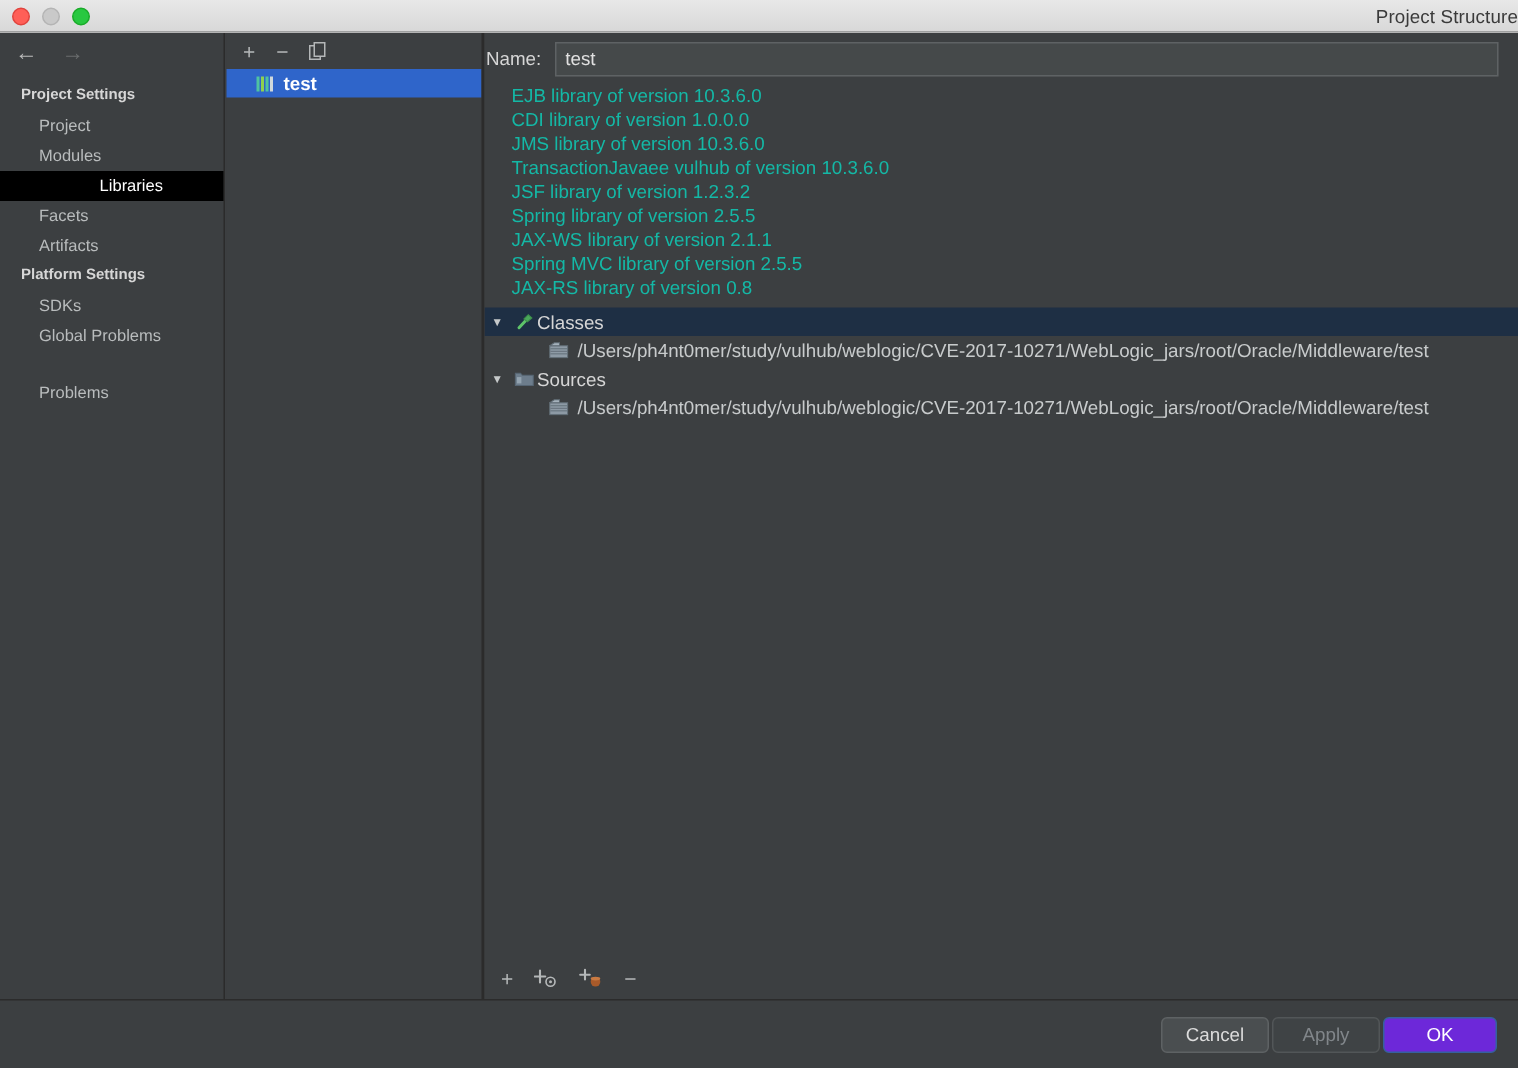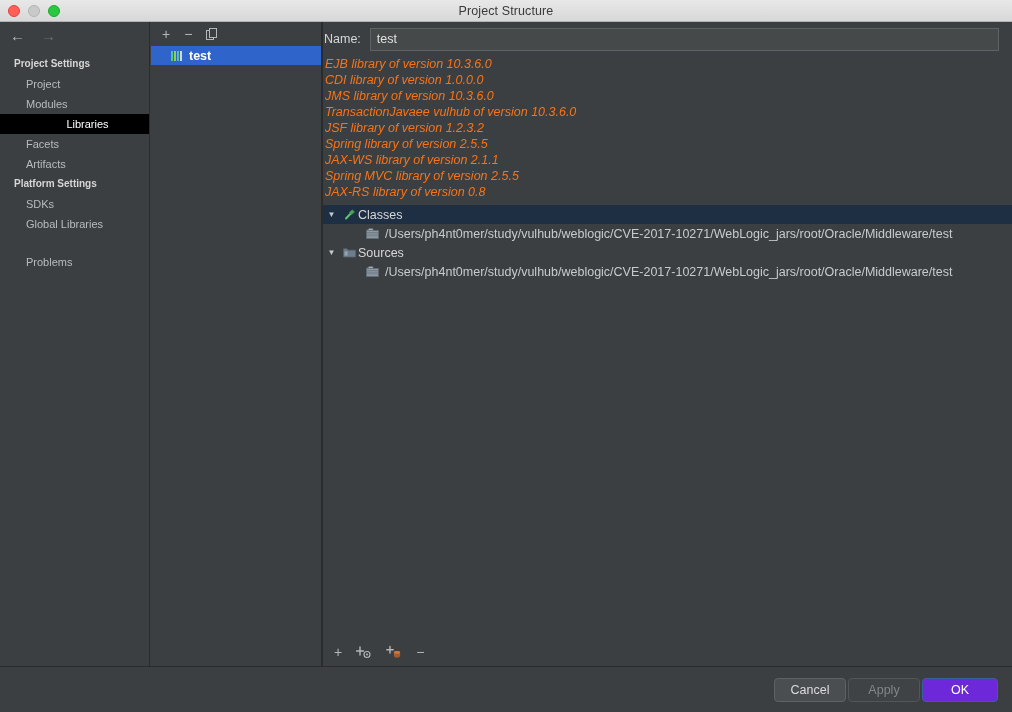--- a/index.html
+++ b/index.html
@@ -26,21 +26,21 @@
   }
   .traffic {
     position: absolute; left: 8px; top: 0; height: 22px;
     display: flex; align-items: center; gap: 8px;
   }
   .light { width: 12px; height: 12px; border-radius: 50%; display: block; }
   .light.red    { background: #ff5f57; border: 1px solid #e0443e; }
   .light.yellow { background: #c9c9c9; border: 1px solid #b4b4b4; }
   .light.green  { background: #28c840; border: 1px solid #1aab29; }
   .title-text {
-    width: 100%; text-align: center;
+    width: 100%; text-align: right;
     font-size: 12.5px; color: #3a3a3a;
     letter-spacing: 0.1px;
   }
 
   
   .content {
     position: absolute; left: 0; top: 22px;
     width: 1012px; height: 690px;
     background: #3c3f41;
   }
@@ -134,22 +134,22 @@
     padding: 0 6px; outline: none;
   }
 
   .detail-area {
     position: absolute; left: 0; top: 34px;
     width: 689px; height: 594px;
     overflow: hidden;
   }
   .detail-line {
     height: 16px; line-height: 16px;
-    font-size: 12.5px; color: #f97316;
-    padding-left: 2px; white-space: nowrap; font-style: italic;
+    font-size: 12.5px; color: #14b8a6;
+    padding-left: 18px; white-space: nowrap;
   }
   .tree-gap { height: 5px; }
 
   .tree-node {
     height: 19px; display: flex; align-items: center;
     font-size: 12.5px; color: #d6d6d6; white-space: nowrap;
   }
   .tree-node.highlight { background: #1e2f44; }
   .twisty {
     width: 17px; text-align: center;
@@ -235,21 +235,21 @@
       <div class="nav-list">
         <div class="nav-group">Project Settings</div>
         <div class="nav-item">Project</div>
         <div class="nav-item">Modules</div>
         <div class="nav-item selected">Libraries</div>
         <div class="nav-item">Facets</div>
         <div class="nav-item">Artifacts</div>
 
         <div class="nav-group">Platform Settings</div>
         <div class="nav-item">SDKs</div>
-        <div class="nav-item">Global Libraries</div>
+        <div class="nav-item">Global Problems</div>
 
         <div class="nav-spacer"></div>
         <div class="nav-item">Problems</div>
       </div>
 
       <div class="help-btn">?</div>
     </div>
 
     <div class="midpane">
       <div class="mid-toolbar">

